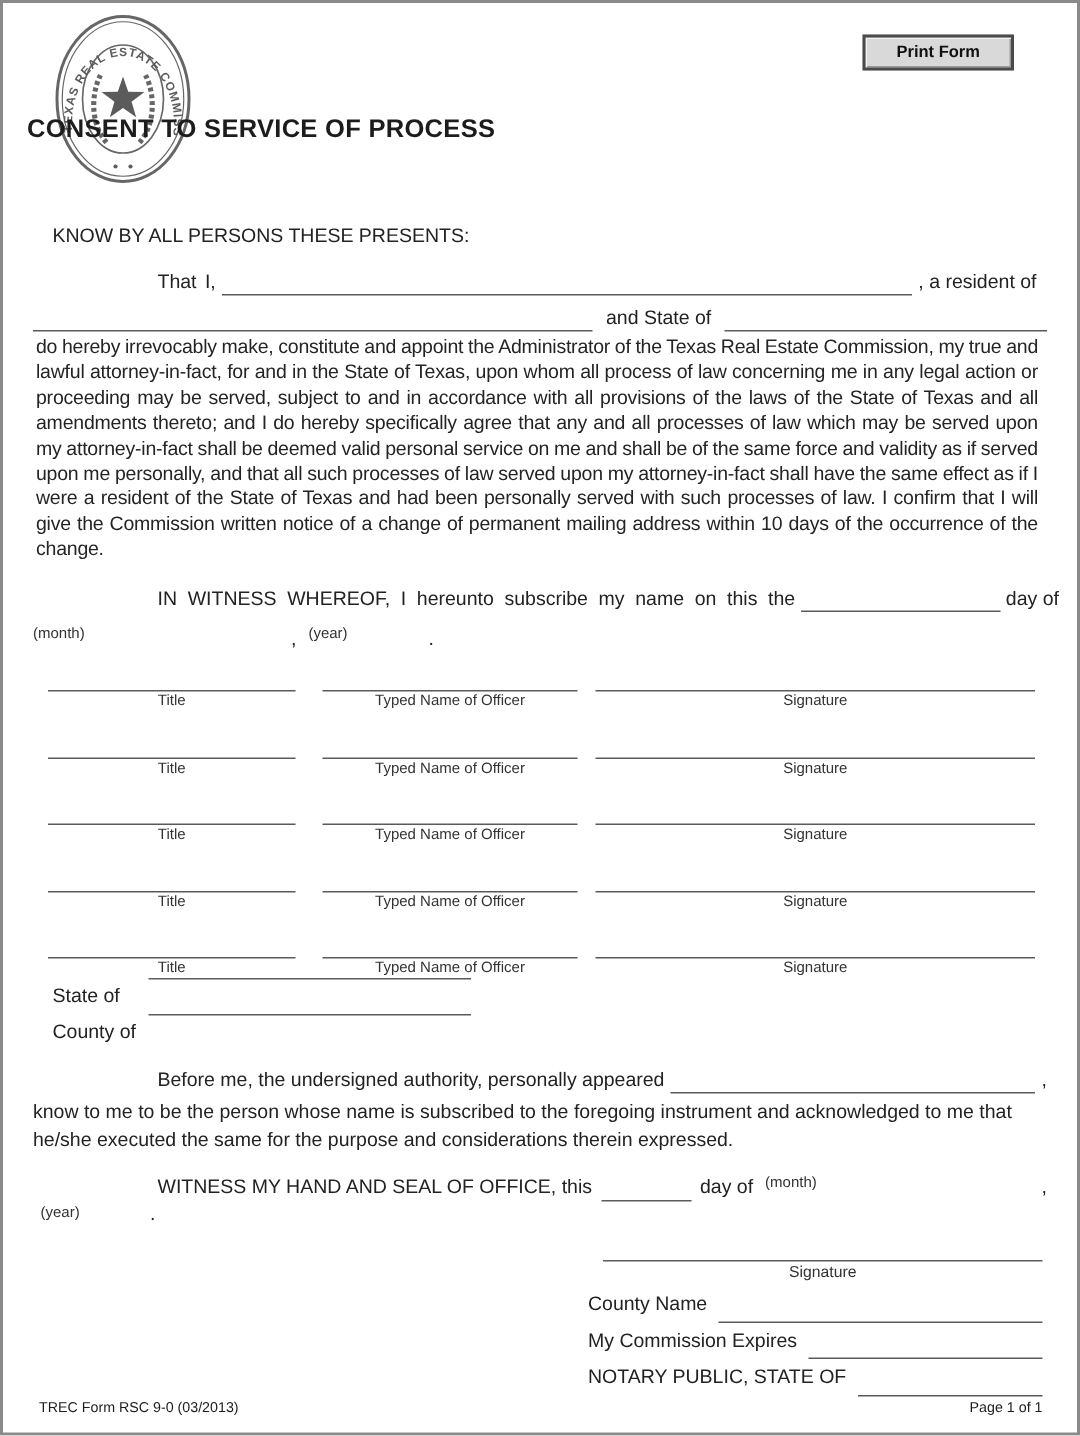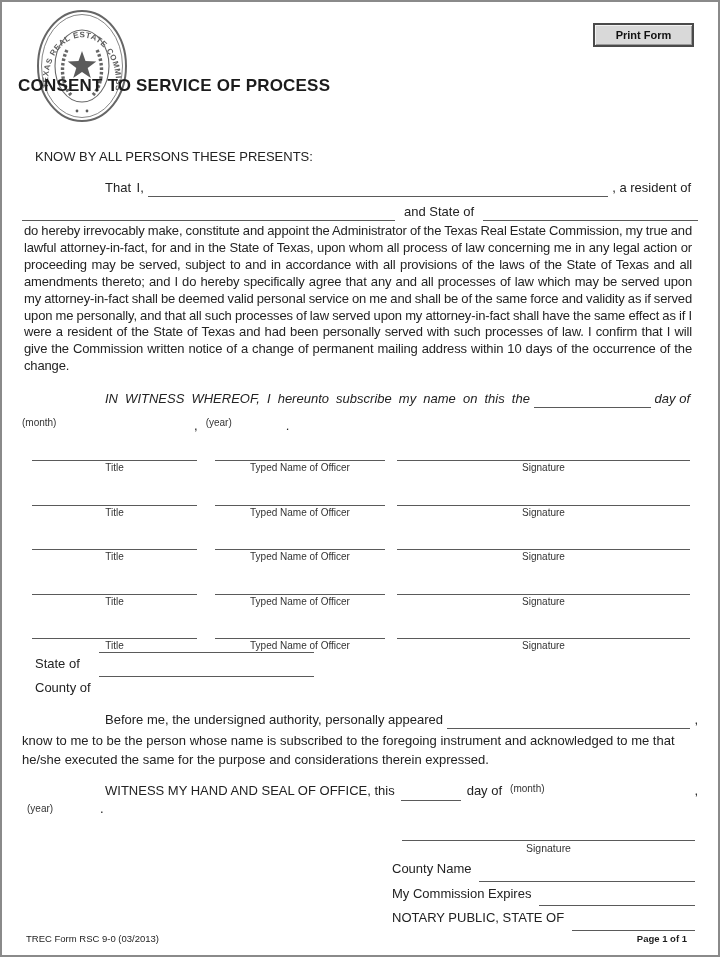--- a/index.html
+++ b/index.html
@@ -5,21 +5,21 @@
   html,body { margin:0; padding:0; background:#e8e8e8; }
   .page {
     position:relative; width:720px; height:957px; margin:0 auto;
     background:#ffffff; border:2px solid #8a8a8a; box-sizing:border-box;
     font-family:"Liberation Sans", sans-serif; color:#222222;
     overflow:hidden;
   }
   .abs { position:absolute; }
   
   .print-btn {
-    position:absolute; top:21px; right:24px; width:97px; height:20px;
+    position:absolute; top:21px; right:42px; width:97px; height:20px;
     background:#d9d9d9; border:2px solid #4a4a4a;
     box-shadow: inset 1px 1px 0 #f2f2f2, inset -1px -1px 0 #9a9a9a;
     font-size:11px; font-weight:bold; color:#111;
     display:flex; align-items:center; justify-content:center; cursor:pointer;
     font-family:"Liberation Sans", sans-serif;
     margin-left:7px;
   }
   .title {
     position:absolute; top:74px; left:16px; width:100%;
     text-align:left; font-size:17px; font-weight:bold; letter-spacing:.2px; color:#1c1c1c;
@@ -95,21 +95,21 @@
   </div>
 
   <div class="fillrow" style="top:201px; left:20px; right:20px;">
     <span class="fill fw" style="width:373px; margin-left:0;"></span>
     <span style="margin:0 5px;">and State of</span>
     <span class="fill" style="margin-right:0;"></span>
   </div>
 
   <div class="para" style="top:221px; left:22px; width:668px;">do hereby irrevocably make, constitute and appoint the Administrator of the Texas Real Estate  Commission, my true and lawful attorney-in-fact, for and in the State of Texas, upon whom all process  of law concerning me in any legal action or proceeding may be served, subject to and in accordance  with all provisions of the laws of the State of Texas and all amendments thereto; and I do hereby  specifically agree that any and all processes of law which may be served upon my attorney-in-fact  shall be deemed valid personal service on me and shall be of the same force and validity as if served  upon me personally, and that all such processes of law served upon my attorney-in-fact shall have the  same effect as if  I were a resident of the State of Texas and had been personally served with such  processes of law.  I confirm that I will give the Commission written notice  of a change of permanent  mailing address within 10 days of the occurrence of the change.</div>
 
-  <div class="fillrow" style="top:388px; left:33px; right:28px;font-style:italic;">
+  <div class="fillrow" style="top:388px; left:33px; right:12px;">
     <span class="ind" style="width:70px;"></span>
     <span class="ws">IN WITNESS WHEREOF, I hereunto subscribe my name on this the</span>
     <span class="fill"></span>
     <span>day of</span>
   </div>
 
   <div class="abs" style="top:414px; left:20px; display:flex; align-items:flex-start; font-size:13px;">
     <span class="bcol" style="width:168px;">
       <span class="bline"></span>
       <span class="blbl">(month)</span>
@@ -233,15 +233,15 @@
       <span>My Commission Expires</span>
       <span class="nfill"></span>
     </div>
     <div class="nrow">
       <span>NOTARY PUBLIC, STATE OF</span>
       <span class="nfill"></span>
     </div>
   </div>
 
   <div class="footer" style="left:24px;">TREC Form RSC 9-0  (03/2013)</div>
-  <div class="footer" style="right:31px; font-weight:bold;">Page 1 of 1</div>
+  <div class="footer" style="right:23px; font-weight:normal;">Page 1 of 1</div>
 
 </div>
 
 </body></html>

